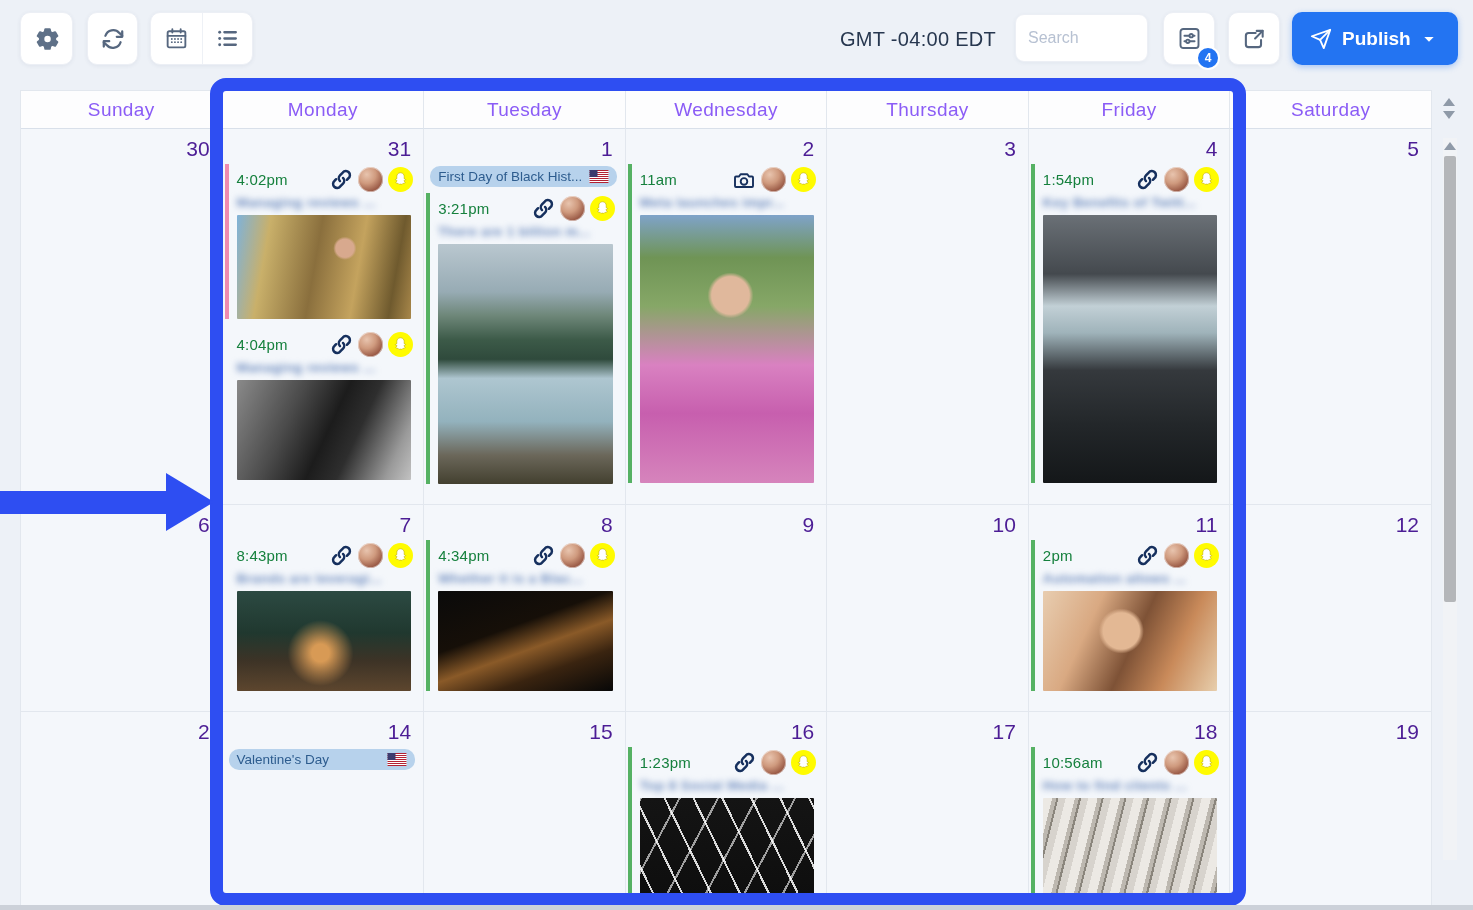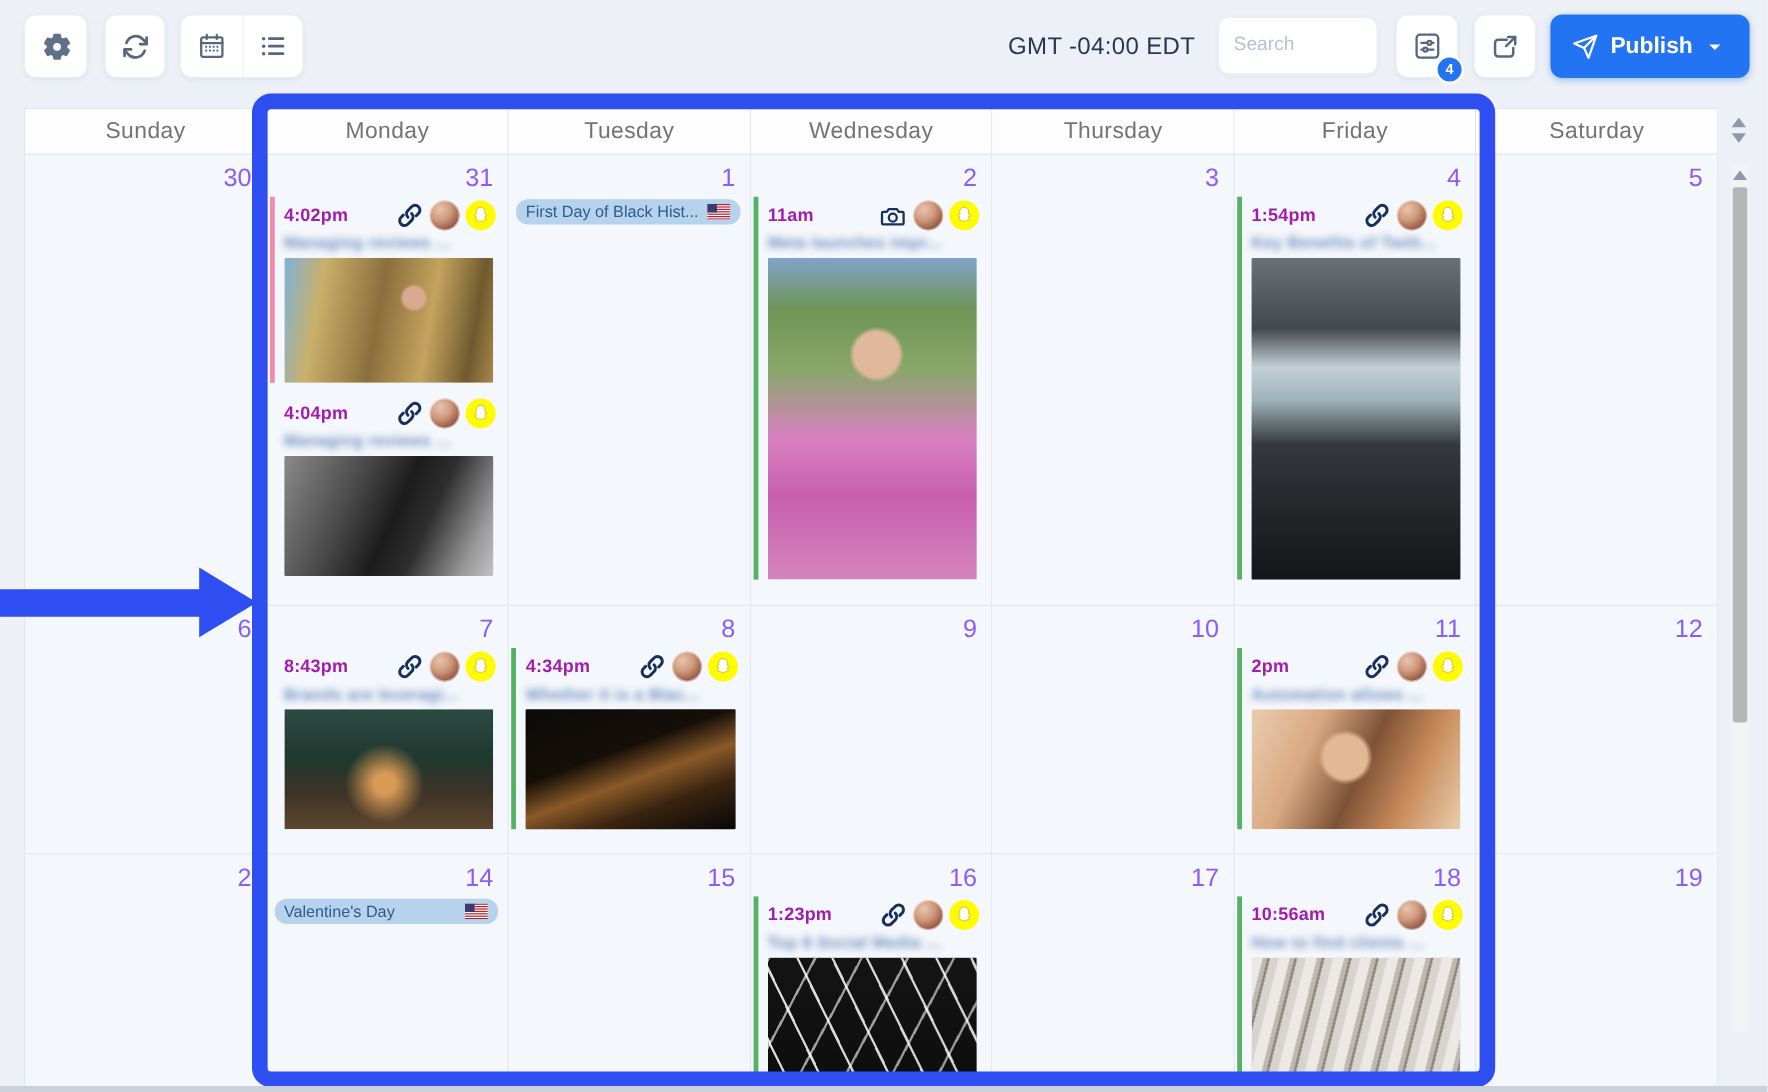--- a/index.html
+++ b/index.html
@@ -46,34 +46,34 @@
   .calendar {
     position:absolute; left:20px; top:90px; width:1412px; height:820px;
     display:grid; grid-template-columns:repeat(7,1fr);
     grid-template-rows:38px 376px 207px 1fr;
     background:#f4f7fb; border-left:1px solid #e2e7ee; border-top:1px solid #e2e7ee;
     overflow:hidden;
   }
   .hcell {
     background:#fdfdfe; border-right:1px solid #e2e7ee; border-bottom:1px solid #d9e0ea;
     display:flex; align-items:center; justify-content:center;
-    font-size:19px; color:#737373; letter-spacing:.4px;
+    font-size:19px; color:#8b5cf6; letter-spacing:.4px;
   }
   .cell {
     background:#f4f7fb; border-right:1px solid #e2e7ee; border-bottom:1px solid #e2e7ee;
     overflow:hidden; position:relative;
   }
-  .daynum { text-align:right; padding:8px 12px 2px 0; font-size:21px; color:#8b5cf6; line-height:1.1; }
+  .daynum { text-align:right; padding:8px 12px 2px 0; font-size:21px; color:#4c1d95; line-height:1.1; }
   
   .event { margin:2px 6px 10px 2px; border-left:4px solid transparent; cursor:pointer; }
   .acc-green { border-left-color:#55b163; }
   .acc-pink  { border-left-color:#f08bb0; }
   .acc-none  { border-left-color:transparent; }
   .ev-head { display:flex; align-items:center; justify-content:space-between; padding:3px 4px 0 8px; }
-  .ev-time { font-size:15px; font-weight:bold; color:#a21caf; letter-spacing:.2px; }
+  .ev-time { font-size:15px; font-weight:normal; color:#15803d; letter-spacing:.2px; }
   .ev-icons { display:flex; align-items:center; gap:5px; }
   .avatar {
     width:25px; height:25px; border-radius:50%;
     background:radial-gradient(circle at 35% 30%, #e8c4ae 0%, #cf9a7e 38%, #9a5a46 72%, #6e3c30 100%);
     box-shadow:inset 0 0 0 1px rgba(255,255,255,.5);
   }
   .snap { width:25px; height:25px; border-radius:50%; background:#fffb00;
     display:flex; align-items:center; justify-content:center; }
   .ev-title {
     font-size:13.5px; font-weight:bold; color:#6e8cbf; padding:3px 8px 1px 8px;
@@ -308,20 +308,41 @@
               <rect y="4" width="19" height="1"></rect>
               <rect y="6" width="19" height="1"></rect>
               <rect y="8" width="19" height="1"></rect>
               <rect y="10" width="19" height="1"></rect>
               <rect y="12" width="19" height="1"></rect>
             </g>
             <rect width="8" height="7" fill="#3c3b6e"></rect>
           </svg>
         </span>
     </div>
+    <div class="event acc-green">
+      <div class="ev-head">
+        <span class="ev-time">3:21pm</span>
+        <span class="ev-icons">
+          <span>
+              <svg width="23" height="23" viewBox="0 0 24 24" fill="none" stroke="#16305e" stroke-width="2.6" stroke-linecap="round">
+                <path d="M10.4 13.6a4.2 4.2 0 0 1 0-5.9l2.9-2.9a4.2 4.2 0 1 1 5.9 5.9l-1.6 1.6"></path>
+                <path d="M13.6 10.4a4.2 4.2 0 0 1 0 5.9l-2.9 2.9a4.2 4.2 0 1 1-5.9-5.9l1.6-1.6"></path>
+              </svg>
+            </span>
+          <span class="avatar"></span>
+          <span class="snap">
+              <svg width="17" height="17" viewBox="0 0 24 24" fill="#fff" stroke="#b9a900" stroke-width=".8">
+                <path d="M12 2.5c-3.4 0-5.2 2.5-5.2 5.2v3.1c-.8.4-2.1.6-2.1 1.4 0 .9 1.5 1 2.3 1.3.3.1.3.5.1.8-.4.7-1.7 1-1.7 1.9 0 1 1.7 1.2 3.1 1.4.6.1.6 1.4 1.4 1.4.7 0 1-.5 2.1-.5s1.4.5 2.1.5c.8 0 .8-1.3 1.4-1.4 1.4-.2 3.1-.4 3.1-1.4 0-.9-1.3-1.2-1.7-1.9-.2-.3-.2-.7.1-.8.8-.3 2.3-.4 2.3-1.3 0-.8-1.3-1-2.1-1.4V7.7c0-2.7-1.8-5.2-5.2-5.2z"></path>
+              </svg>
+            </span>
+        </span>
+      </div>
+      <div class="ev-title">There are 1 billion m...</div>
+      <div class="ev-img img-mountain-lake h240"></div>
+    </div>
   </div>
 
   <div class="cell">
     <div class="daynum">2</div>
     <div class="event acc-green">
       <div class="ev-head">
         <span class="ev-time">11am</span>
         <span class="ev-icons">
           <span>
               <svg width="24" height="24" viewBox="0 0 24 24" fill="none" stroke="#16305e" stroke-width="1.9" stroke-linejoin="round">

